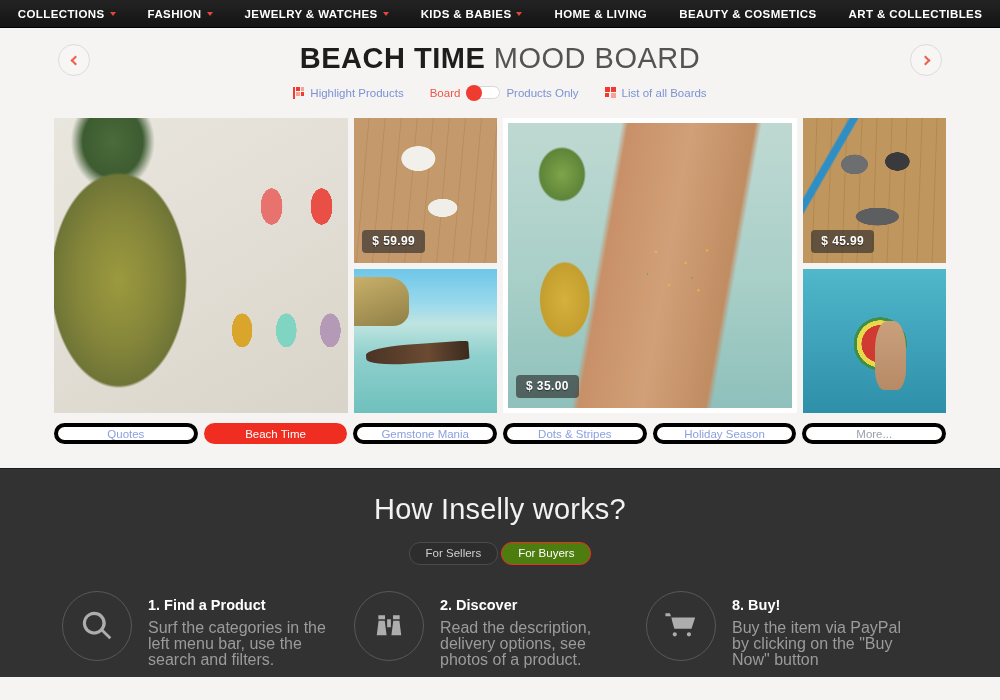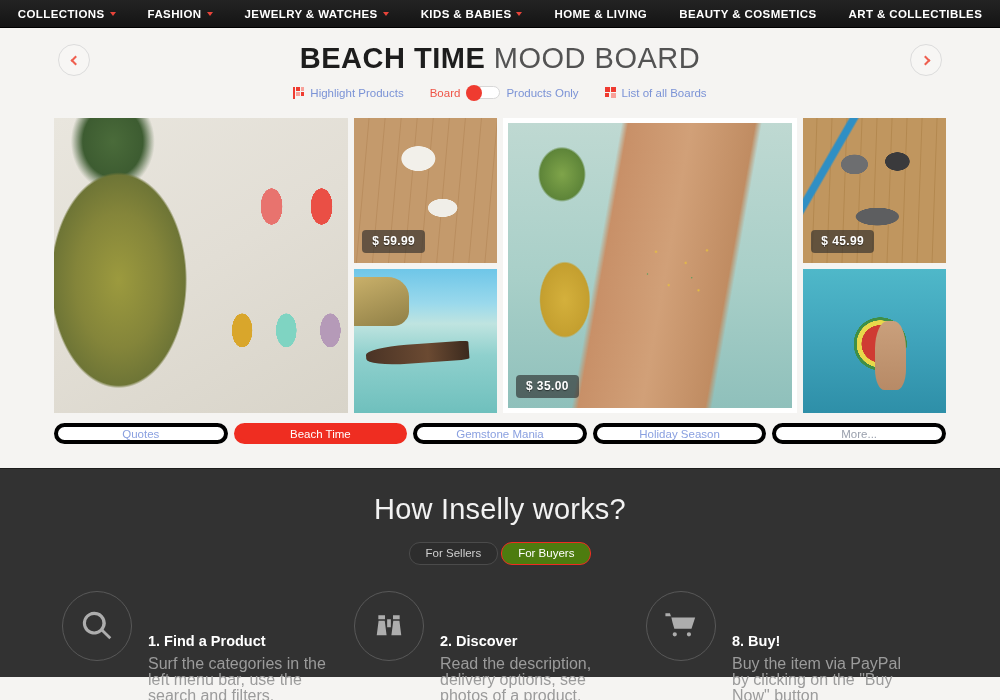--- a/index.html
+++ b/index.html
@@ -322,21 +322,20 @@
     border:1px solid #585858;
     display:flex;align-items:center;justify-content:center;
   }
   .step-icon svg { fill:#adadad; }
   .step-body { padding-top:6px; }
   .step-title {
     color:#ffffff;
     font-size:14.5px;
     font-weight:bold;
     margin-bottom:7px;
-    margin-top:36px;
   }
   .step-desc {
     color:#9b9b9b;
     font-size:16px;
     line-height:16px;
     max-width:190px;
   }
 </style>
 </head>
 <body>
@@ -453,20 +452,21 @@
         <div class="img-watermelon-float"></div>
       </div>
     </div>
 
   </div>
 
   <div class="tabs">
     <div class="tab">Quotes</div>
     <div class="tab active">Beach Time</div>
     <div class="tab">Gemstone Mania</div>
+    <div class="tab">Dots &amp; Stripes</div>
     <div class="tab">Holiday Season</div>
     <div class="tab muted">More...</div>
   </div>
 
 </div>
 
 <div class="howto">
 
   <div class="howto-title">How Inselly works?</div>
 

